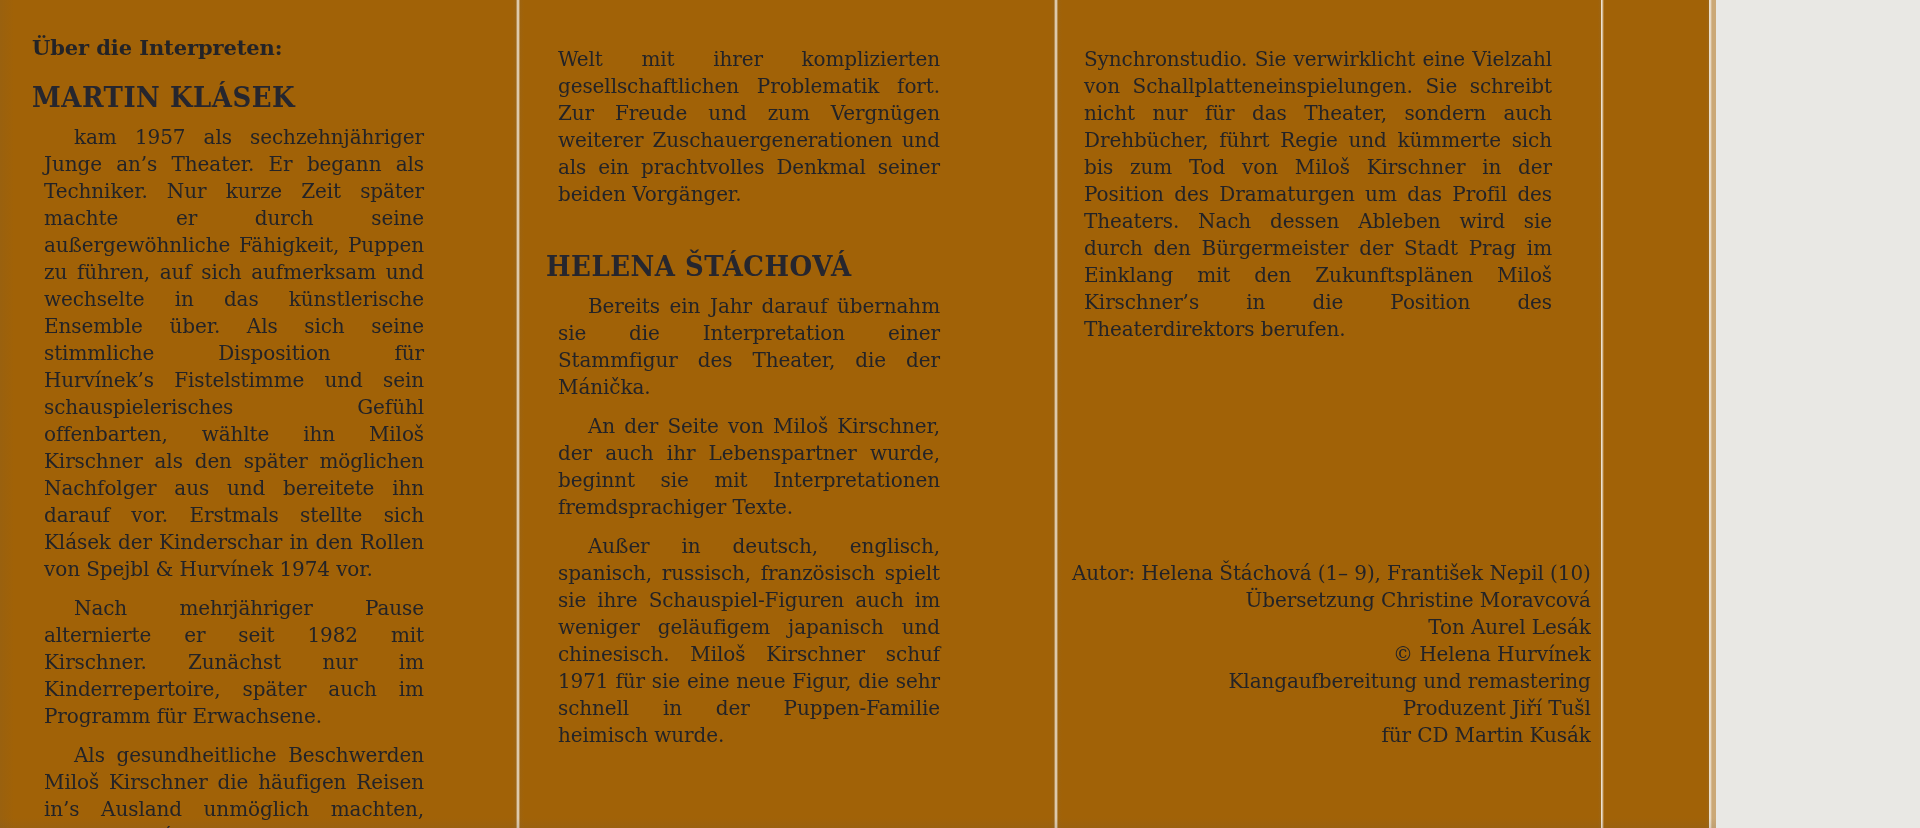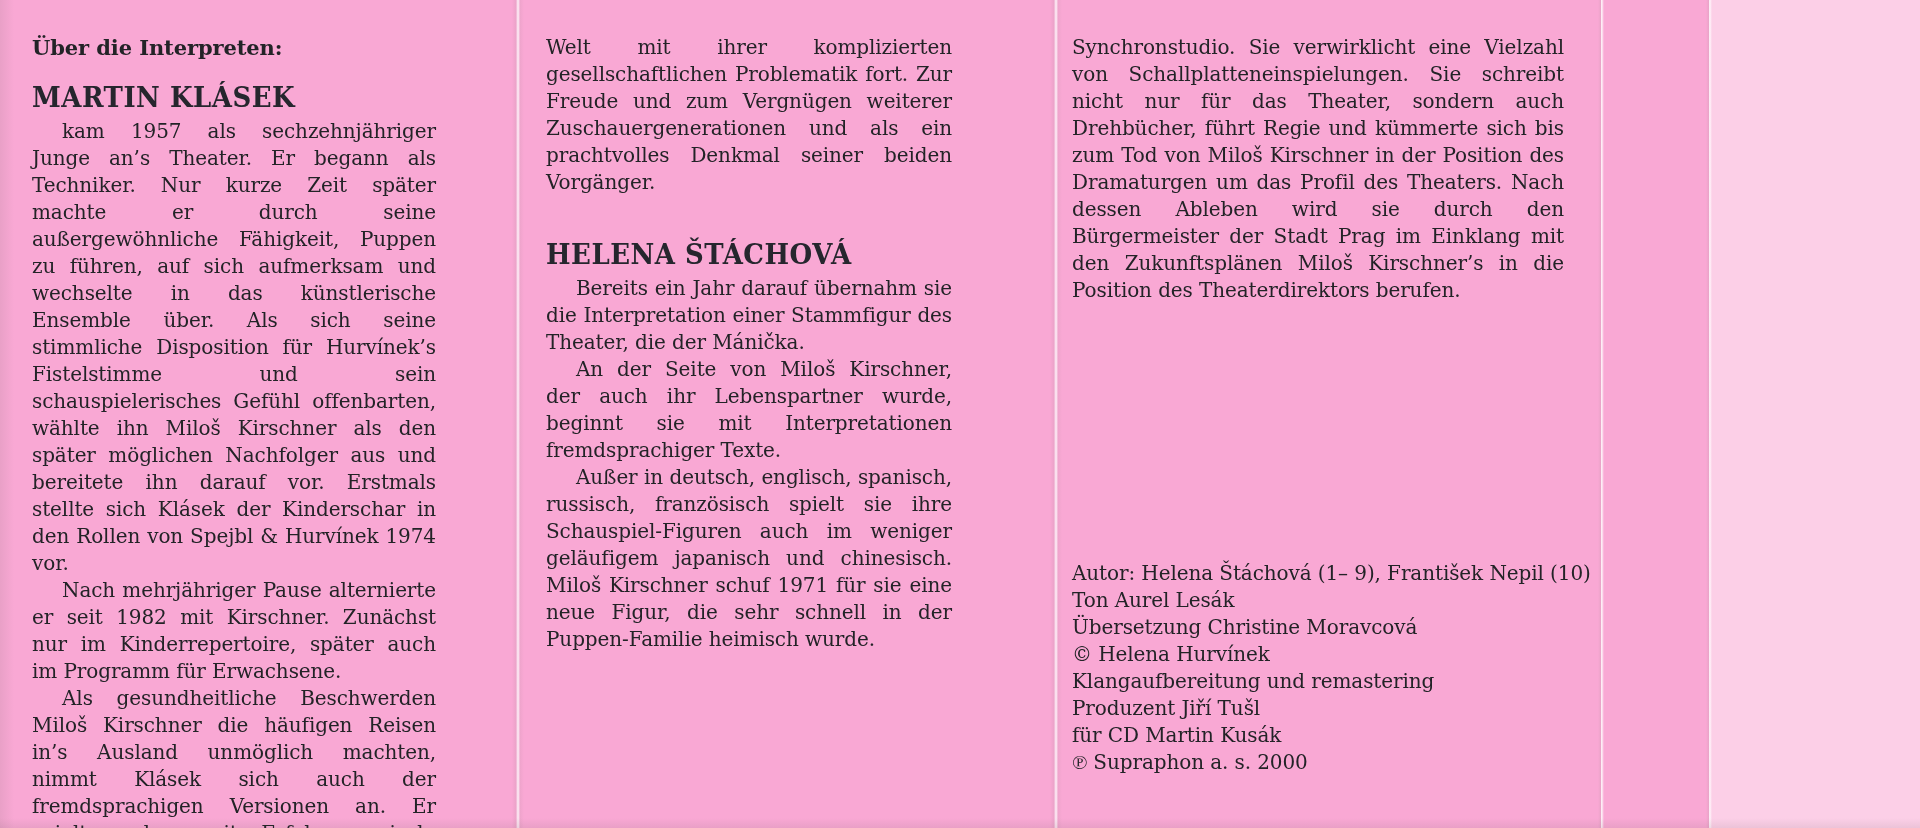--- a/index.html
+++ b/index.html
@@ -2,26 +2,27 @@
 <html lang="de"><head>
 <meta charset="utf-8">
 <style>
   html, body {
     margin: 0;
     padding: 0;
     background: #e9e8e4;
   }
   .scan {
     position: relative;
-    width: 1920px;
+    width: 1700px;
     height: 828px;
-    background: #f9a8d4;
+    background: #a16207;
     overflow: hidden;
     font-family: "DejaVu Serif", "Liberation Serif", serif;
     color: #232327;
+    padding-left: 16px;
   }
   
   .panel {
     position: absolute;
     top: 0;
     text-align: justify;
     font-size: 20px;
     line-height: 27px;
     letter-spacing: -0.1px;
   }
@@ -41,32 +42,32 @@
     letter-spacing: 0.5px;
     color: #26262e;
     margin: 0 0 6px 0;
     text-align: left;
     transform: scaleY(1.04);
     transform-origin: left bottom;
   }
   .panel-2 h2.name-heading { margin-top: 46px; }
 
   p.body-par {
-    margin: 0;
+    margin: 12px;
     text-indent: 30px;
     hyphens: none;
   }
   p.body-par.no-indent { text-indent: 0; }
 
   
   .credits {
     position: absolute;
     top: 560px;
     left: 0;
-    text-align: left;
+    text-align: right;
     line-height: 27px;
     font-size: 20px;
   }
   .credit-line { white-space: nowrap; }
 
   
   .crease {
     position: absolute;
     top: 0;
     bottom: 0;
@@ -142,27 +143,26 @@
     <p class="body-par">An der Seite von Miloš Kirschner, der auch ihr Lebenspartner wurde, beginnt sie mit Interpretationen fremdsprachiger Texte.</p>
     <p class="body-par">Außer in deutsch, englisch, spanisch, russisch, französisch spielt sie ihre Schauspiel-Figuren auch im weniger geläufigem japanisch und chinesisch. Miloš Kirschner schuf 1971 für sie eine neue Figur, die sehr schnell in der Puppen-Familie heimisch wurde.</p>
 
   </section>
 
   <section class="panel panel-3">
     <p class="body-par no-indent">Synchronstudio. Sie verwirklicht eine Vielzahl von Schallplatteneinspielungen. Sie schreibt nicht nur für das Theater, sondern auch Drehbücher, führt Regie und kümmerte sich bis zum Tod von Miloš Kirschner in der Position des Dramaturgen um das Profil des Theaters. Nach dessen Ableben wird sie durch den Bürgermeister der Stadt Prag im Einklang mit den Zukunftsplänen Miloš Kirschner’s in die Position des Theaterdirektors berufen.</p>
 
     <div class="credits">
       <div class="credit-line">Autor: Helena Štáchová (1– 9), František Nepil (10)</div>
+      <div class="credit-line">Übersetzung Christine Moravcová</div>
       <div class="credit-line">Ton Aurel Lesák</div>
-      <div class="credit-line">Übersetzung Christine Moravcová</div>
       <div class="credit-line">© Helena Hurvínek</div>
       <div class="credit-line">Klangaufbereitung und remastering</div>
       <div class="credit-line">Produzent Jiří Tušl</div>
       <div class="credit-line">für CD Martin Kusák</div>
-      <div class="credit-line">℗ Supraphon a. s. 2000</div>
     </div>
   </section>
 
   <div class="crease crease-1"></div>
   <div class="crease crease-2"></div>
   <div class="bright-strip"></div>
   <div class="fold-line fold-line-1"></div>
   <div class="fold-line fold-line-2"></div>
   <div class="edge-left"></div>
   <div class="edge-bottom"></div>

